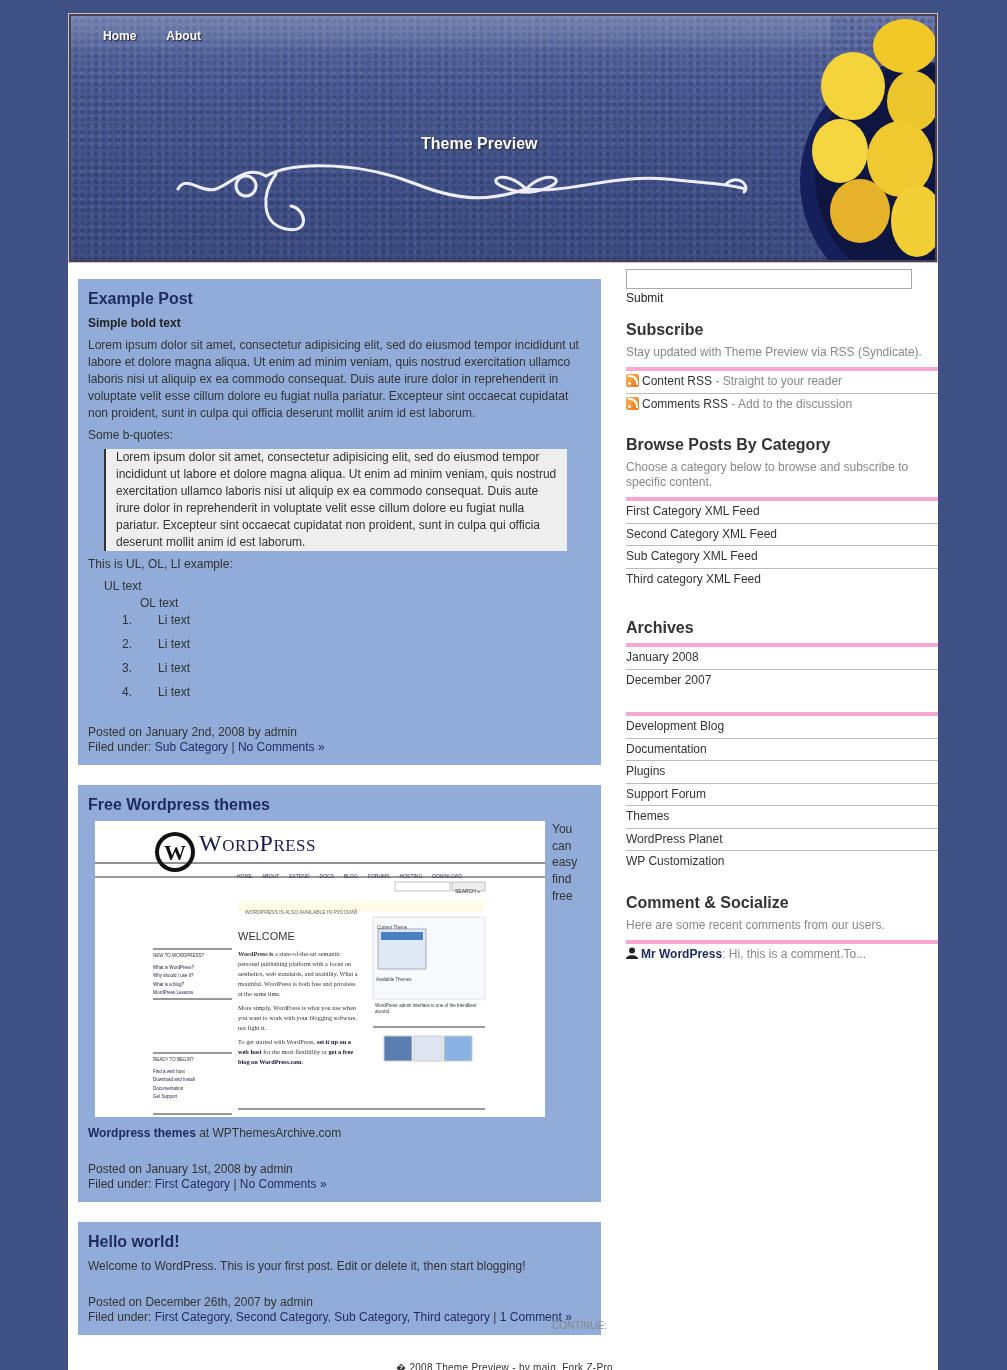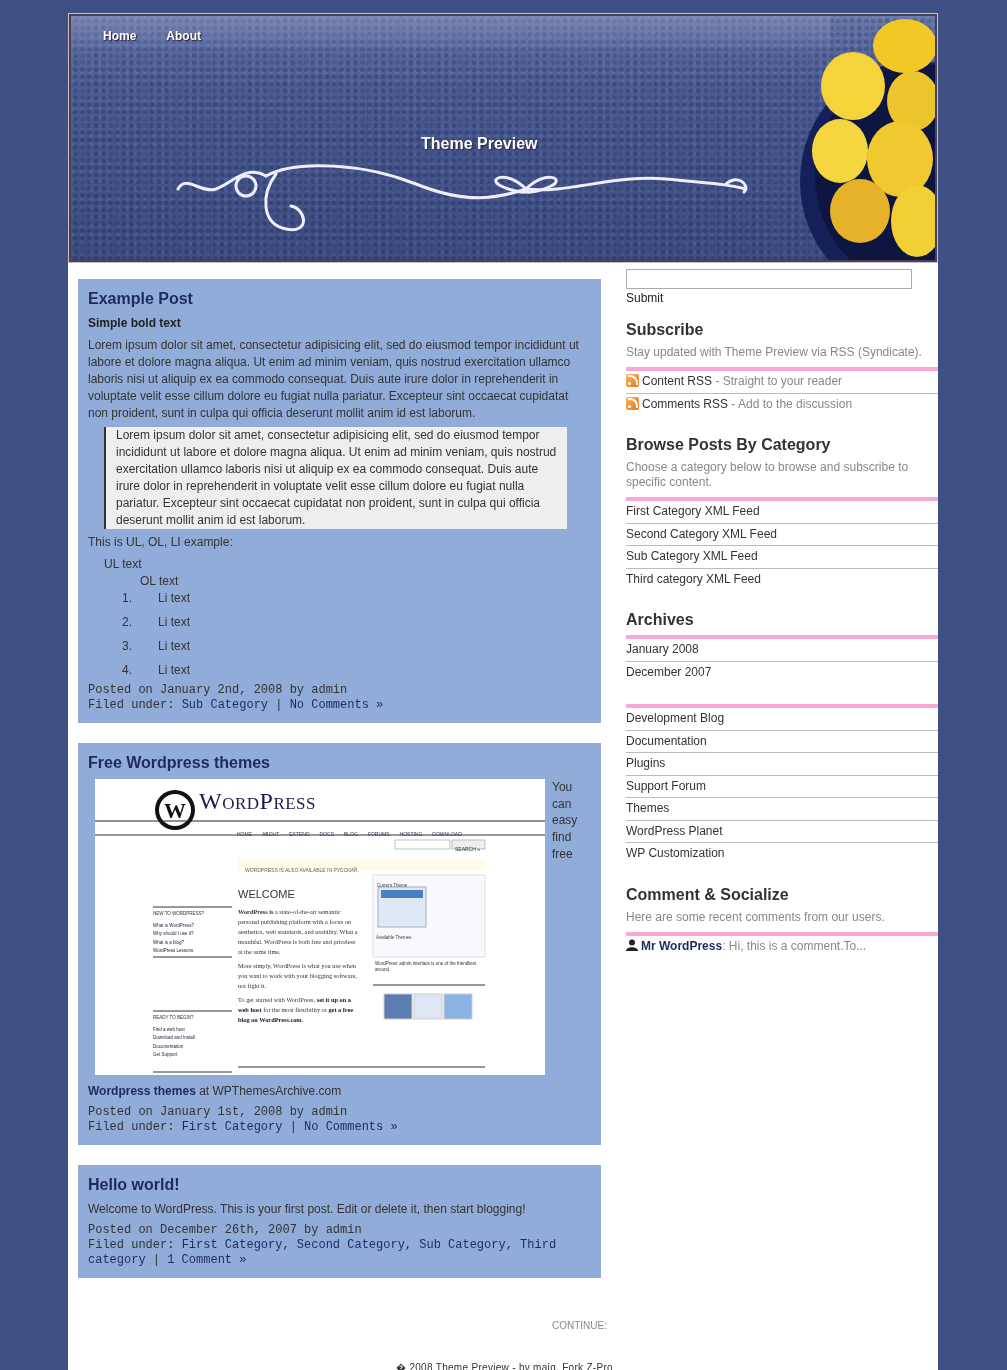--- a/index.html
+++ b/index.html
@@ -58,21 +58,21 @@
   .post .bold { font-weight: bold; color: #222; }
   .quote {
     background: #eeeeee; border-left: 2px solid #333;
     margin: 3px 24px 5px 16px; padding: 0 8px 0 10px;
     color: #333;
   }
   .ul-text { padding-left: 16px; }
   .ol-text { padding-left: 52px; }
   .li-row { display: flex; padding-left: 34px; height: 24px; align-items: flex-start; }
   .li-num { width: 36px; }
-  .meta { margin-top: 0; line-height: 15px; font-family: Liberation Mono, monospace; }
+  .meta { margin-top: 20px; line-height: 15px; }
   .meta a, .link { color: #1f2a5c; text-decoration: none; }
   .post .imgrow { display: flex; gap: 7px; margin-left: 7px; }
   .wp-shot {
     width: 450px; height: 296px; background: #fff; position: relative; flex: none;
     overflow: hidden;
   }
   .side-text { width: 40px; color: #333; font-size: 12px; line-height: 16.7px; padding-top: 0; }
   .credit { margin-top: 8px; }
   .credit b { color: #1f2a5c; }
 
@@ -141,20 +141,21 @@
       <ellipse cx="122" cy="205" rx="26" ry="36" fill="#f2cf35"></ellipse>
     </svg>
   </div>
 
   <div class="main">
 
     <div class="post">
       <h2>Example Post</h2>
       <p class="bold">Simple bold text</p>
       <p>Lorem ipsum dolor sit amet, consectetur adipisicing elit, sed do eiusmod tempor incididunt ut labore et dolore magna aliqua. Ut enim ad minim veniam, quis nostrud exercitation ullamco laboris nisi ut aliquip ex ea commodo consequat. Duis aute irure dolor in reprehenderit in voluptate velit esse cillum dolore eu fugiat nulla pariatur. Excepteur sint occaecat cupidatat non proident, sunt in culpa qui officia deserunt mollit anim id est laborum.</p>
+      <p>Some b-quotes:</p>
       <div class="quote">Lorem ipsum dolor sit amet, consectetur adipisicing elit, sed do eiusmod tempor incididunt ut labore et dolore magna aliqua. Ut enim ad minim veniam, quis nostrud exercitation ullamco laboris nisi ut aliquip ex ea commodo consequat. Duis aute irure dolor in reprehenderit in voluptate velit esse cillum dolore eu fugiat nulla pariatur. Excepteur sint occaecat cupidatat non proident, sunt in culpa qui officia deserunt mollit anim id est laborum.</div>
       <p>This is UL, OL, LI example:</p>
       <div class="ul-text">UL text</div>
       <div class="ol-text">OL text</div>
       <div>
         <div class="li-row">
           <span class="li-num">1.</span>
           <span>Li text</span>
         </div>
         <div class="li-row">
@@ -296,21 +297,21 @@
       <h3>Browse Posts By Category</h3>
       <div class="desc">Choose a category below to browse and subscribe to specific content.</div>
       <ul class="wlist">
         <li><a href="#">First Category XML Feed</a></li>
         <li><a href="#">Second Category XML Feed</a></li>
         <li><a href="#">Sub Category XML Feed</a></li>
         <li><a href="#">Third category XML Feed</a></li>
       </ul>
     </div>
 
-    <div class="widget" style="margin-top:20px">
+    <div class="widget" style="margin-top:28px">
       <h3>Archives</h3>
       <ul class="wlist">
         <li><a href="#">January 2008</a></li>
         <li><a href="#">December 2007</a></li>
       </ul>
     </div>
 
     <div class="widget" style="margin-top:20px">
       <ul class="wlist">
         <li><a href="#">Development Blog</a></li>

